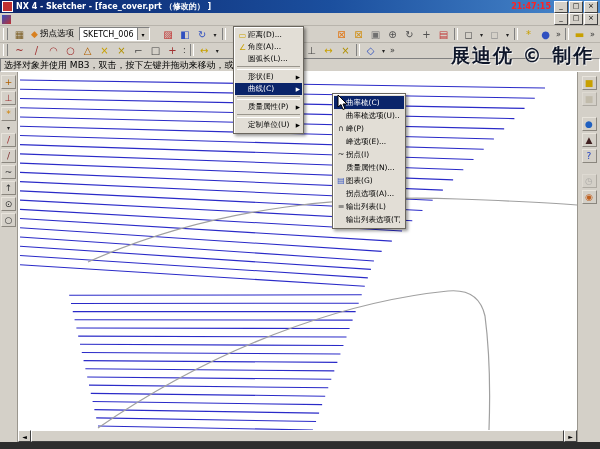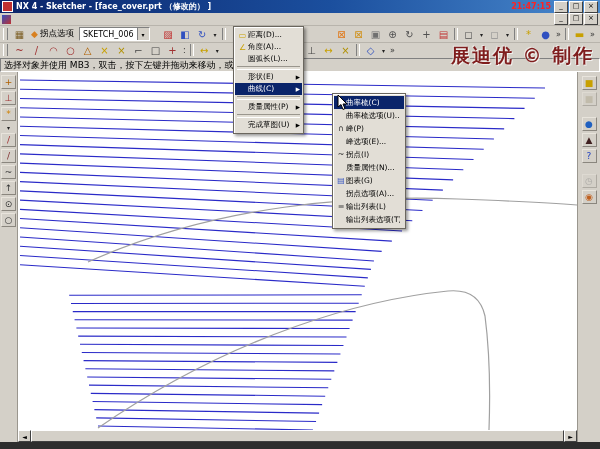--- a/index.html
+++ b/index.html
@@ -74,21 +74,21 @@
   .menu-item{display:flex;align-items:center;height:12px;font-size:7.5px;padding:0 2px;white-space:nowrap;}
   #curve-submenu .menu-item{height:13px;}
   .menu-item.selected{background:#0a246a;color:#fff;align-items:center;}
   .mi-icon{width:11px;font-size:8px;text-align:center;flex:0 0 auto;}
   #curve-submenu .mi-icon{width:10px;}
   .mi-label{flex:1 1 auto;overflow:hidden;}
   .mi-arrow{font-size:5.5px;margin-left:2px;flex:0 0 auto;}
   .menu-sep{height:2px;margin:1px 2px;border-top:1px solid #9a968e;border-bottom:1px solid #fff;}
   
   .watermark{position:absolute;left:451px;top:43px;z-index:60;font-size:19px;font-weight:bold;
-    color:#7f1d1d;letter-spacing:2px;white-space:nowrap;
+    color:#0f172a;letter-spacing:2px;white-space:nowrap;
     text-shadow:1px 1px 0 rgba(255,255,255,.7),-1px -1px 0 rgba(255,255,255,.5);}
   .cursor{position:absolute;left:337px;top:95px;z-index:100;}
 </style>
 </head>
 <body>
 
 <div class="screen">
 
   <div class="titlebar">
     <span class="app-icon"></span>
@@ -290,21 +290,21 @@
       </div>
       <div class="menu-sep"></div>
       <div class="menu-item">
         <span class="mi-icon"></span>
         <span class="mi-label">质量属性(P)</span>
         <span class="mi-arrow">▶</span>
       </div>
       <div class="menu-sep"></div>
       <div class="menu-item">
         <span class="mi-icon"></span>
-        <span class="mi-label">完成草图(U)</span>
+        <span class="mi-label">定制单位(U)</span>
         <span class="mi-arrow">▶</span>
       </div>
     </div>
 
   <div class="menu-panel" id="curve-submenu">
       <div class="menu-item selected">
         <span class="mi-icon" style="color: rgb(255, 128, 128);">ш</span>
         <span class="mi-label">曲率梳(C)</span>
         <span class="mi-arrow"></span>
       </div>

